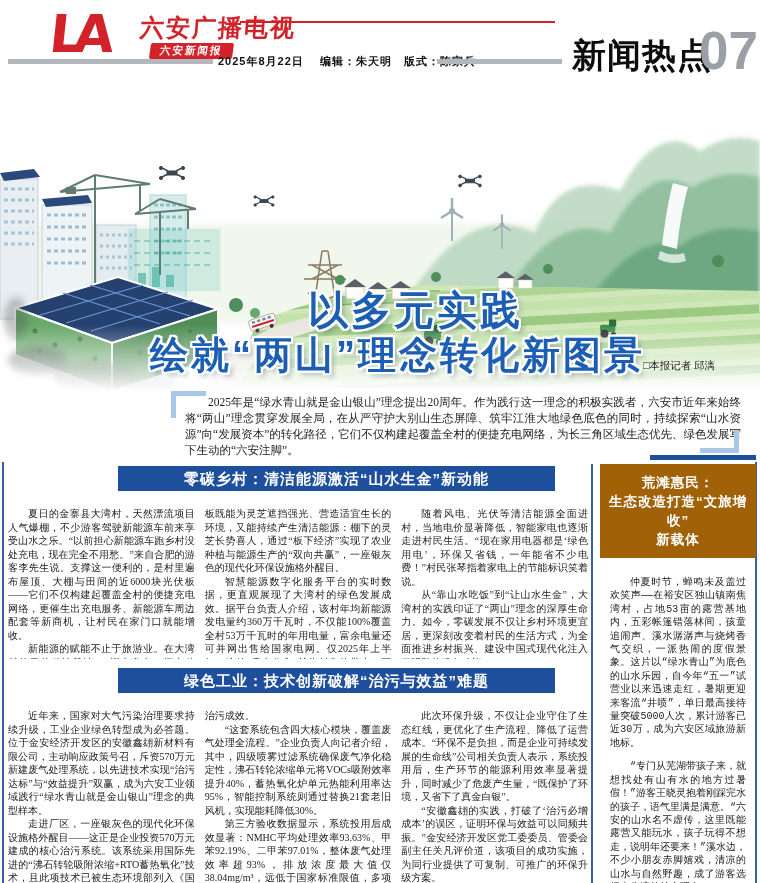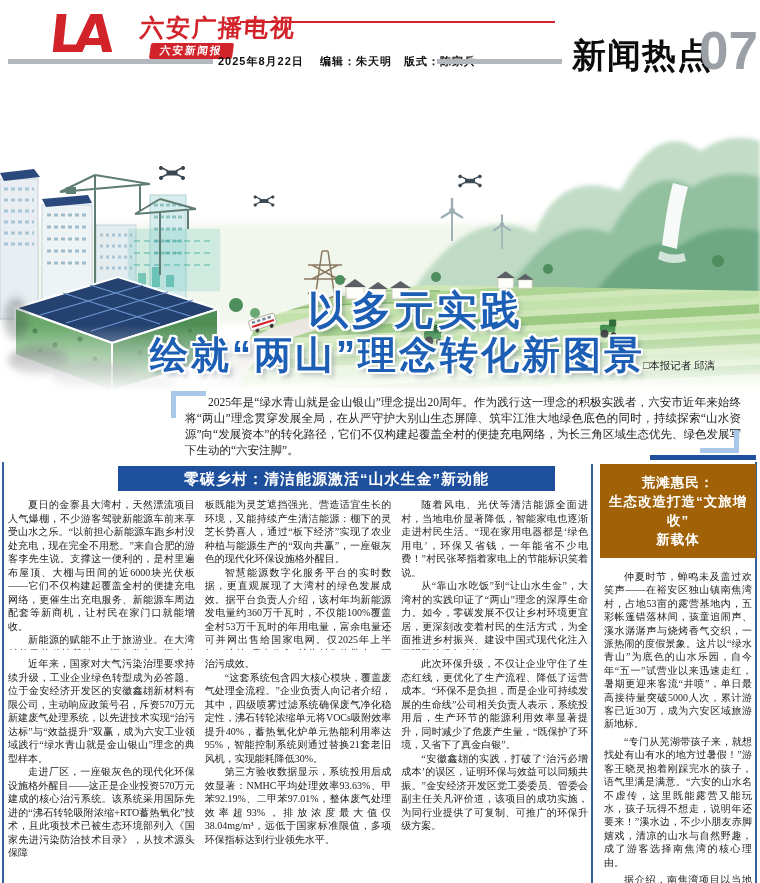--- a/index.html
+++ b/index.html
@@ -40,36 +40,36 @@
   .intro p{margin:0;text-indent:2em;}
   .deco-tl{left:171px;top:391px;width:30px;height:22px;border-left:5px solid #a9c7e8;border-top:5px solid #a9c7e8;}
   .deco-br{left:700px;top:430px;width:34px;height:18px;border-right:5px solid #a9c7e8;border-bottom:5px solid #a9c7e8;}
   .deco-navy{left:650px;top:455px;width:106px;height:5px;background:#1e4f9c;}
 
   
   .content{left:0;top:462px;width:760px;height:421px;overflow:hidden;}
   .main{position:absolute;left:8px;top:0;width:580px;}
   .secbar{margin:4px 0 0 110px;width:437px;height:25px;background:#1e4f9c;color:#fff;
           font-size:15px;font-weight:700;line-height:25px;text-align:center;letter-spacing:1px;}
-  .cols{display:flex;gap:10px;margin-top:7px;}
+  .cols{display:flex;gap:10px;margin-top:16px;}
   .col{flex:1;font-family:"Liberation Serif",serif;font-size:10px;line-height:13.5px;
        color:#1b1b1b;text-align:justify;overflow:hidden;}
   .cols.s1 .col{height:152px;}
   .cols.s2 .col{height:200px;}
   .col p{margin:0;text-indent:2em;}
   .col p.cont{text-indent:0;}
   .vline{left:591px;top:2px;width:2px;height:419px;background:#35619f;}
   .frame{width:1.5px;background:#35619f;top:0;height:421px;}
   .frame.fl{left:2px;} .frame.fr{left:755px;}
   .sidebar{position:absolute;left:600px;top:2px;width:156px;}
   .sidebox{background:#a16207;color:#fff;text-align:center;font-size:13.5px;font-weight:700;
            line-height:19px;padding:9px 2px;letter-spacing:1px;}
   .sidecol{margin-top:8px;font-family:"Liberation Serif",serif;font-size:10px;line-height:13.4px;
            color:#1b1b1b;text-align:justify;height:335px;overflow:hidden;}
-  .sidecol p{margin:4px;text-indent:2em;}
+  .sidecol p{margin:10px;text-indent:2em;font-family:Liberation Mono, monospace;}
 </style>
 </head>
 <body>
 
 <header>
   <div class="abs logo-la">LA</div>
   <div class="abs brand">六安广播电视</div>
   <div class="abs subbrand">六安新闻报</div>
   <div class="abs redline"></div>
   <div class="abs rule l"></div>
@@ -300,20 +300,23 @@
         </div>
       <div class="col">
           <p class="cont">板既能为灵芝遮挡强光、营造适宜生长的环境，又能持续产生清洁能源：棚下的灵芝长势喜人，通过“板下经济”实现了农业种植与能源生产的“双向共赢”，一座银灰色的现代化环保设施格外醒目。</p>
           <p>智慧能源数字化服务平台的实时数据，更直观展现了大湾村的绿色发展成效。据平台负责人介绍，该村年均新能源发电量约360万千瓦时，不仅能100%覆盖全村53万千瓦时的年用电量，富余电量还可并网出售给国家电网。仅2025年上半年，这笔“卖电收入”就为村集体带来56万元额外收益。</p>
         </div>
       <div class="col">
           <p>随着风电、光伏等清洁能源全面进村，当地电价显著降低，智能家电也逐渐走进村民生活。“现在家用电器都是‘绿色用电’，环保又省钱，一年能省不少电费！”村民张琴指着家电上的节能标识笑着说。</p>
           <p>从“靠山水吃饭”到“让山水生金”，大湾村的实践印证了“两山”理念的深厚生命力。如今，零碳发展不仅让乡村环境更宜居，更深刻改变着村民的生活方式，为全面推进乡村振兴、建设中国式现代化注入了强劲的绿色动能。</p>
         </div>
     </div>
+    <div class="secbar" style="margin-top:9px;">
+      <span>绿色工业：技术创新破解“治污与效益”难题</span>
+    </div>
     <div class="cols s2">
       <div class="col">
           <p>近年来，国家对大气污染治理要求持续升级，工业企业绿色转型成为必答题。位于金安经济开发区的安徽鑫翃新材料有限公司，主动响应政策号召，斥资570万元新建废气处理系统，以先进技术实现“治污达标”与“效益提升”双赢，成为六安工业领域践行“绿水青山就是金山银山”理念的典型样本。</p>
           <p>走进厂区，一座银灰色的现代化环保设施格外醒目——这正是企业投资570万元建成的核心治污系统。该系统采用国际先进的“沸石转轮吸附浓缩+RTO蓄热氧化”技术，且此项技术已被生态环境部列入《国家先进污染防治技术目录》，从技术源头保障</p>
         </div>
       <div class="col">
           <p class="cont">治污成效。</p>
           <p>“这套系统包含四大核心模块，覆盖废气处理全流程。”企业负责人向记者介绍，其中，四级喷雾过滤系统确保废气净化稳定性，沸石转轮浓缩单元将VOCs吸附效率提升40%，蓄热氧化炉单元热能利用率达95%，智能控制系统则通过替换21套老旧风机，实现能耗降低30%。</p>
           <p>第三方验收数据显示，系统投用后成效显著：NMHC平均处理效率93.63%、甲苯92.19%、二甲苯97.01%，整体废气处理效率超93%，排放浓度最大值仅38.04mg/m³，远低于国家标准限值，多项环保指标达到行业领先水平。</p>
         </div>

